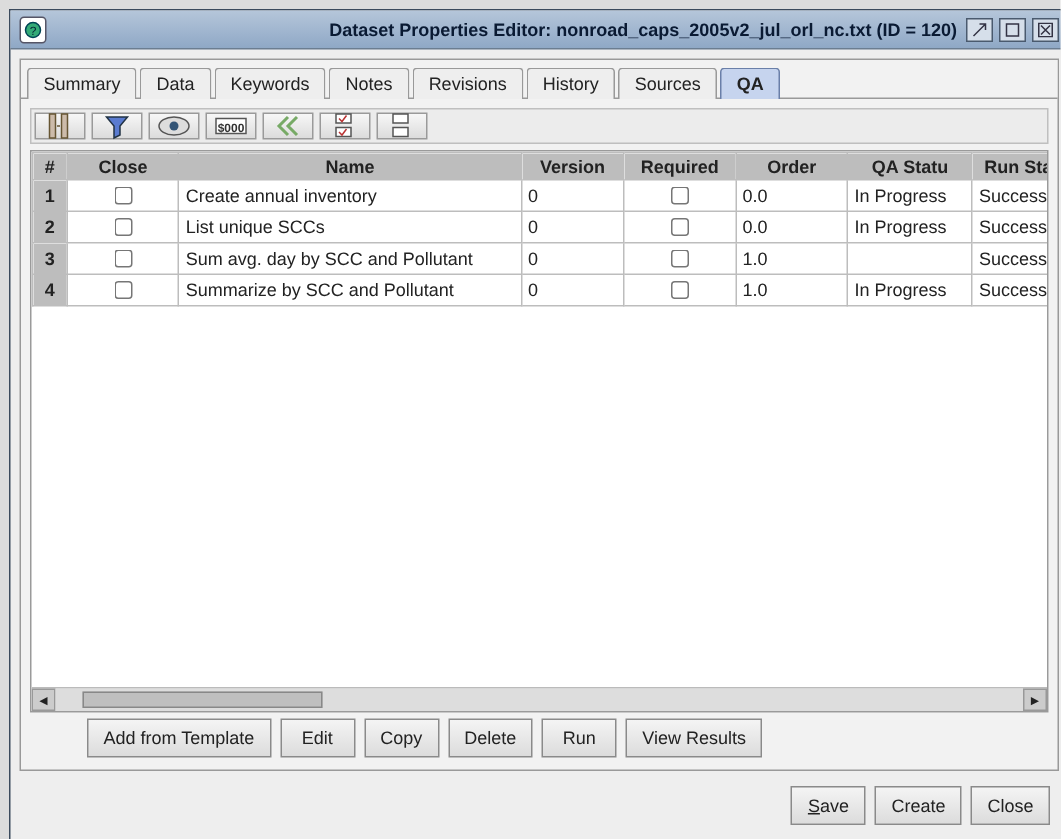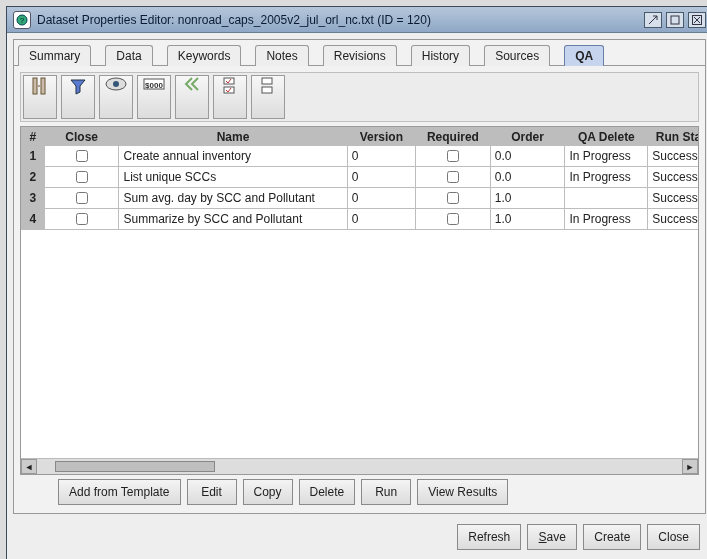--- a/index.html
+++ b/index.html
@@ -37,21 +37,21 @@
     border-bottom: 1px solid #6b7d91;
     display: flex; align-items: center;
     padding: 0 6px;
     gap: 6px;
   }
   .title-icon {
     width: 18px; height: 18px;
     display: inline-flex; align-items: center; justify-content: center;
     background: #fff; border: 1px solid #556; border-radius: 3px;
   }
-  .titlebar-title { flex: 1; font-weight: 400; color: #0a1a33; font-size: 12px; }
+  .titlebar-title { flex: 1; font-weight: 700; color: #0a1a33; font-size: 12px; text-align: right; }
   .winbtns { display: flex; gap: 4px; }
   .winbtn {
     width: 18px; height: 16px;
     border: 1px solid #4a5a6e; background: #d6dfea;
     display: inline-flex; align-items: center; justify-content: center;
     font-size: 10px; cursor: pointer;
   }
 
   .content {
     flex: 1;
@@ -68,21 +68,21 @@
     display: flex;
     gap: 0;
     padding: 4px 4px 0 4px;
     background: var(--panel-bg);
   }
   .tab {
     padding: 3px 10px;
     border: 1px solid var(--border-mid);
     border-bottom: none;
     background: var(--tab-bg);
-    margin-right: 14px;
+    margin-right: 2px;
     border-radius: 3px 3px 0 0;
     cursor: pointer;
     position: relative;
     top: 1px;
   }
   .tab.active {
     background: var(--tab-active-bg);
     border-color: #6a7fa8;
     font-weight: 700;
   }
@@ -95,24 +95,24 @@
 
   .toolbar {
     display: flex;
     gap: 4px;
     padding: 2px;
     border: 1px solid #bfbfbf;
     background: #ececec;
     margin-bottom: 4px;
   }
   .tbtn {
-    width: 34px; height: 44px;
+    width: 34px; height: 18px;
     border: 1px solid #9a9a9a;
     background: linear-gradient(#f7f7f7,#dcdcdc);
-    display: inline-flex; align-items: flex-start; justify-content: center;
+    display: inline-flex; align-items: center; justify-content: center;
     cursor: pointer;
   }
 
   .table-wrap {
     flex: 1;
     border: 1px solid #9a9a9a;
     background: #fff;
     overflow: hidden;
     position: relative;
     display: flex; flex-direction: column;
@@ -305,21 +305,21 @@
                   <col class="col-run">
               </colgroup>
               <thead>
                 <tr>
                   <th>#</th>
                   <th>Close</th>
                   <th>Name</th>
                   <th>Version</th>
                   <th>Required</th>
                   <th>Order</th>
-                  <th>QA Delete</th>
+                  <th>QA Statu</th>
                   <th>Run Statu</th>
                 </tr>
               </thead>
               <tbody id="grid-body">
                   <tr>
                     <td class="rowhdr">1</td>
                     <td class="checkcell"><input type="checkbox" class="flat" style=""></td>
                     <td>Create annual inventory</td>
                     <td>0</td>
                     <td class="checkcell"><input type="checkbox" class="flat" style=""></td>
@@ -377,21 +377,20 @@
           <div class="pushbtn">Delete</div>
           <div class="pushbtn">Run</div>
           <div class="pushbtn">View Results</div>
         </div>
 
       </div>
     </div>
 
     <div class="footer">
       <div class="btnrow right">
-        <div class="pushbtn">Refresh</div>
         <div class="pushbtn"><span class="mn">S</span><span>ave</span></div>
         <div class="pushbtn">Create</div>
         <div class="pushbtn">Close</div>
       </div>
     </div>
 
   </div>
 </div>
 
 </body></html>

